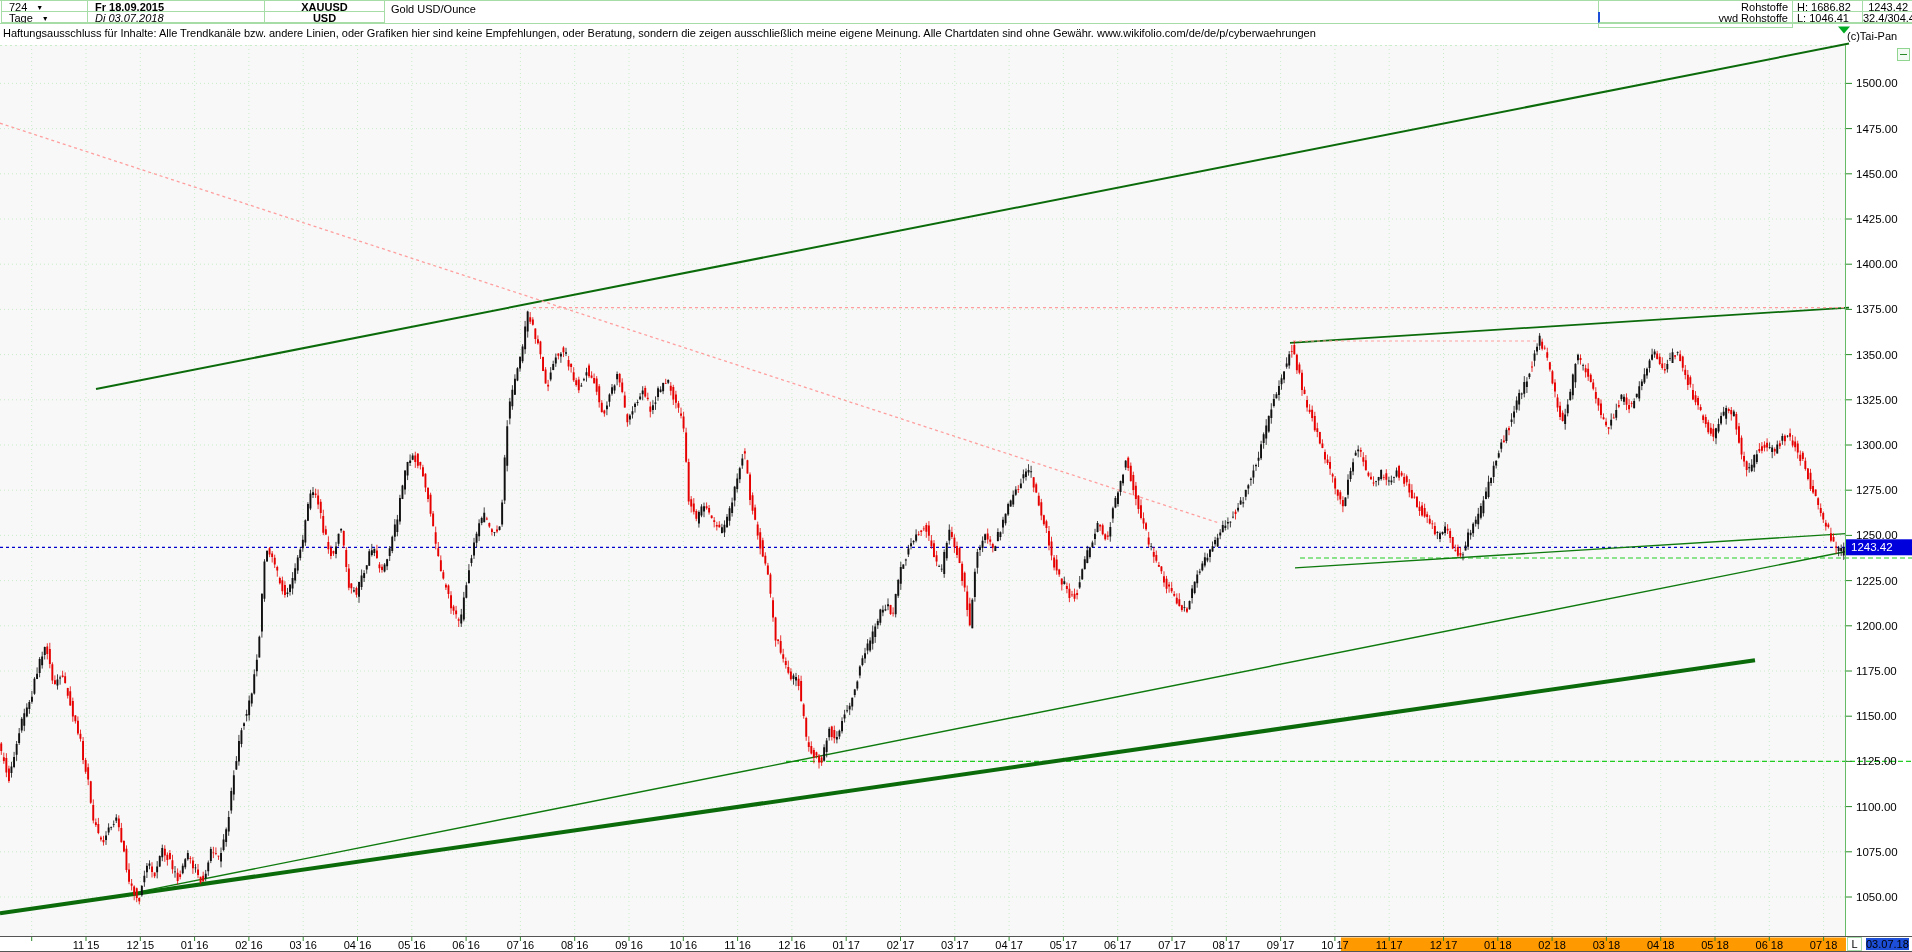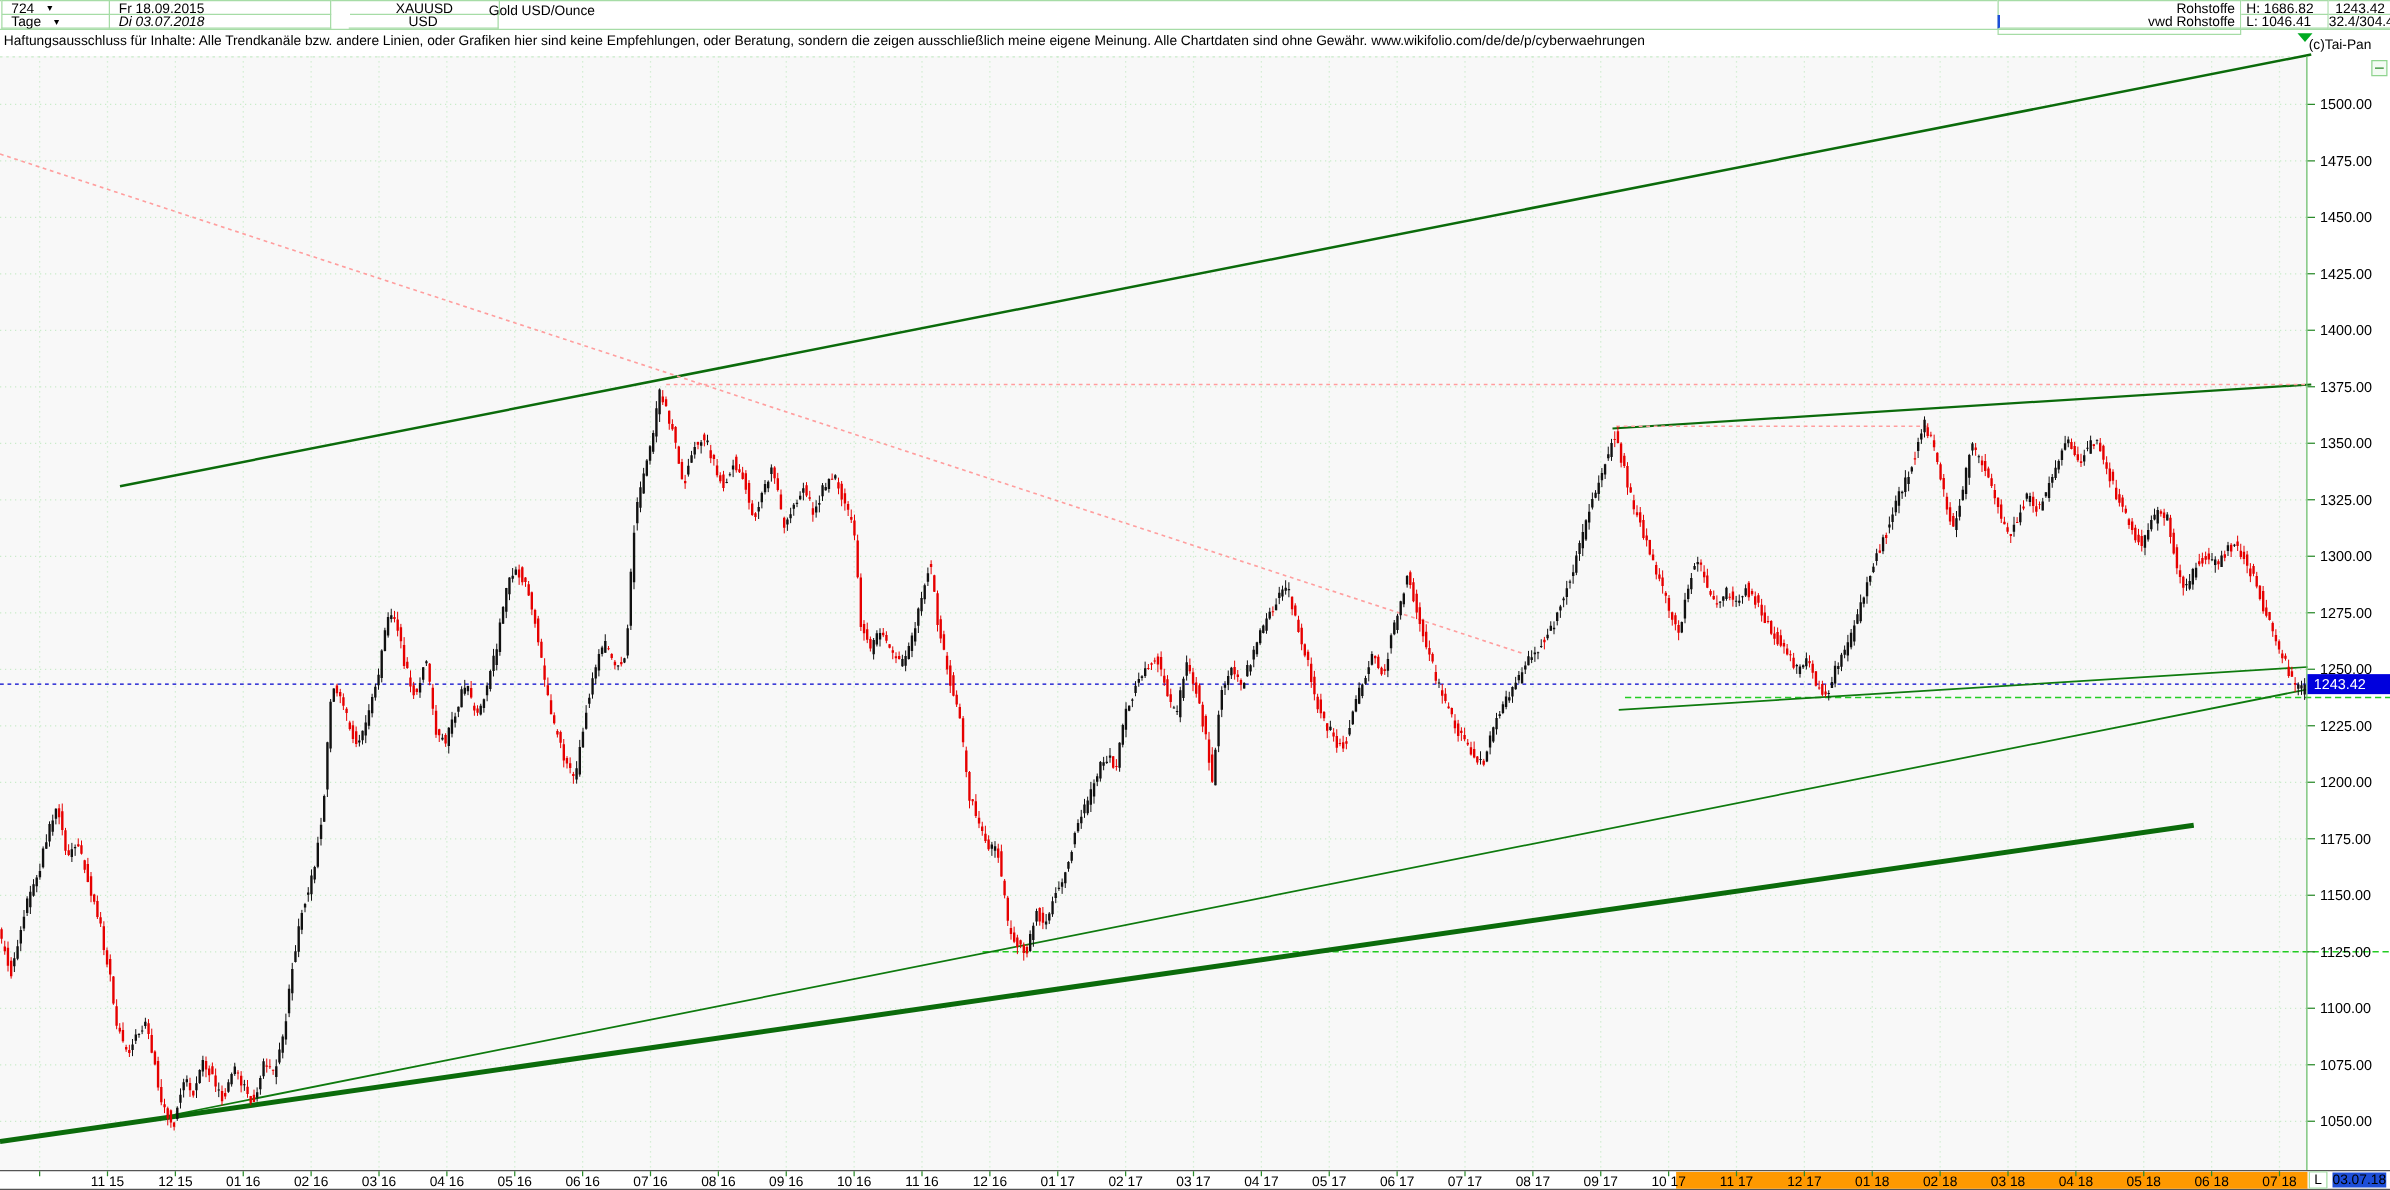--- a/index.html
+++ b/index.html
@@ -33,24 +33,24 @@
 <body>
 
 <div class="hline" style="left:0;top:0;width:1912px;"></div>
 
 <div class="cell leftb topb" style="left:1px;top:0;width:87px;height:12px;">
   <span class="l">724</span><span class="arrow">▼</span>
 </div>
 <div class="cell leftb" style="left:1px;top:12px;width:87px;height:11px;">
   <span class="l">Tage</span><span class="arrow">▼</span>
 </div>
-<div class="cell topb l" style="left:88px;top:0;width:177px;height:12px;"><span>Fr 18.09.2015</span></div>
+<div class="cell topb l" style="left:88px;top:0;width:177px;height:12px;font-weight:bold;"><span>Fr 18.09.2015</span></div>
 <div class="cell l" style="left:88px;top:12px;width:177px;height:11px;font-style:italic;"><span>Di 03.07.2018</span></div>
-<div class="cell topb c" style="left:280px;top:0;width:120px;height:12px;"><span>XAUUSD</span></div>
-<div class="cell c" style="left:279px;top:12px;width:120px;height:11px;"><span>USD</span></div>
+<div class="cell topb c" style="left:265px;top:0;width:120px;height:12px;font-weight:bold;"><span>XAUUSD</span></div>
+<div class="cell c" style="left:265px;top:12px;width:120px;height:11px;font-weight:bold;"><span>USD</span></div>
 <div class="cell noborder" style="left:391px;top:3px;"><span>Gold USD/Ounce</span></div>
 
 <div class="cell topb r" style="left:1598px;top:0;width:195px;height:28px;border-left:1px solid #a6dca6;"><span>Rohstoffe</span></div>
 <div class="cell r" style="left:1598px;top:12px;width:195px;height:11px;border-left:2px solid #1d4ed8;"><span>vwd Rohstoffe</span></div>
 <div class="cell topb" style="left:1793px;top:0;width:70px;height:12px;padding-left:4px;"><span>H: 1686.82</span></div>
 <div class="cell" style="left:1793px;top:12px;width:70px;height:11px;padding-left:4px;"><span>L: 1046.41</span></div>
 <div class="cell topb r" style="left:1863px;top:0;width:49px;height:12px;border-right:none;"><span>1243.42</span></div>
 <div class="cell r" style="left:1863px;top:12px;width:49px;height:11px;border-right:none;"><span>32.4/304.4</span></div>
 
 <div class="hline" style="left:0;top:23px;width:1912px;"></div>

